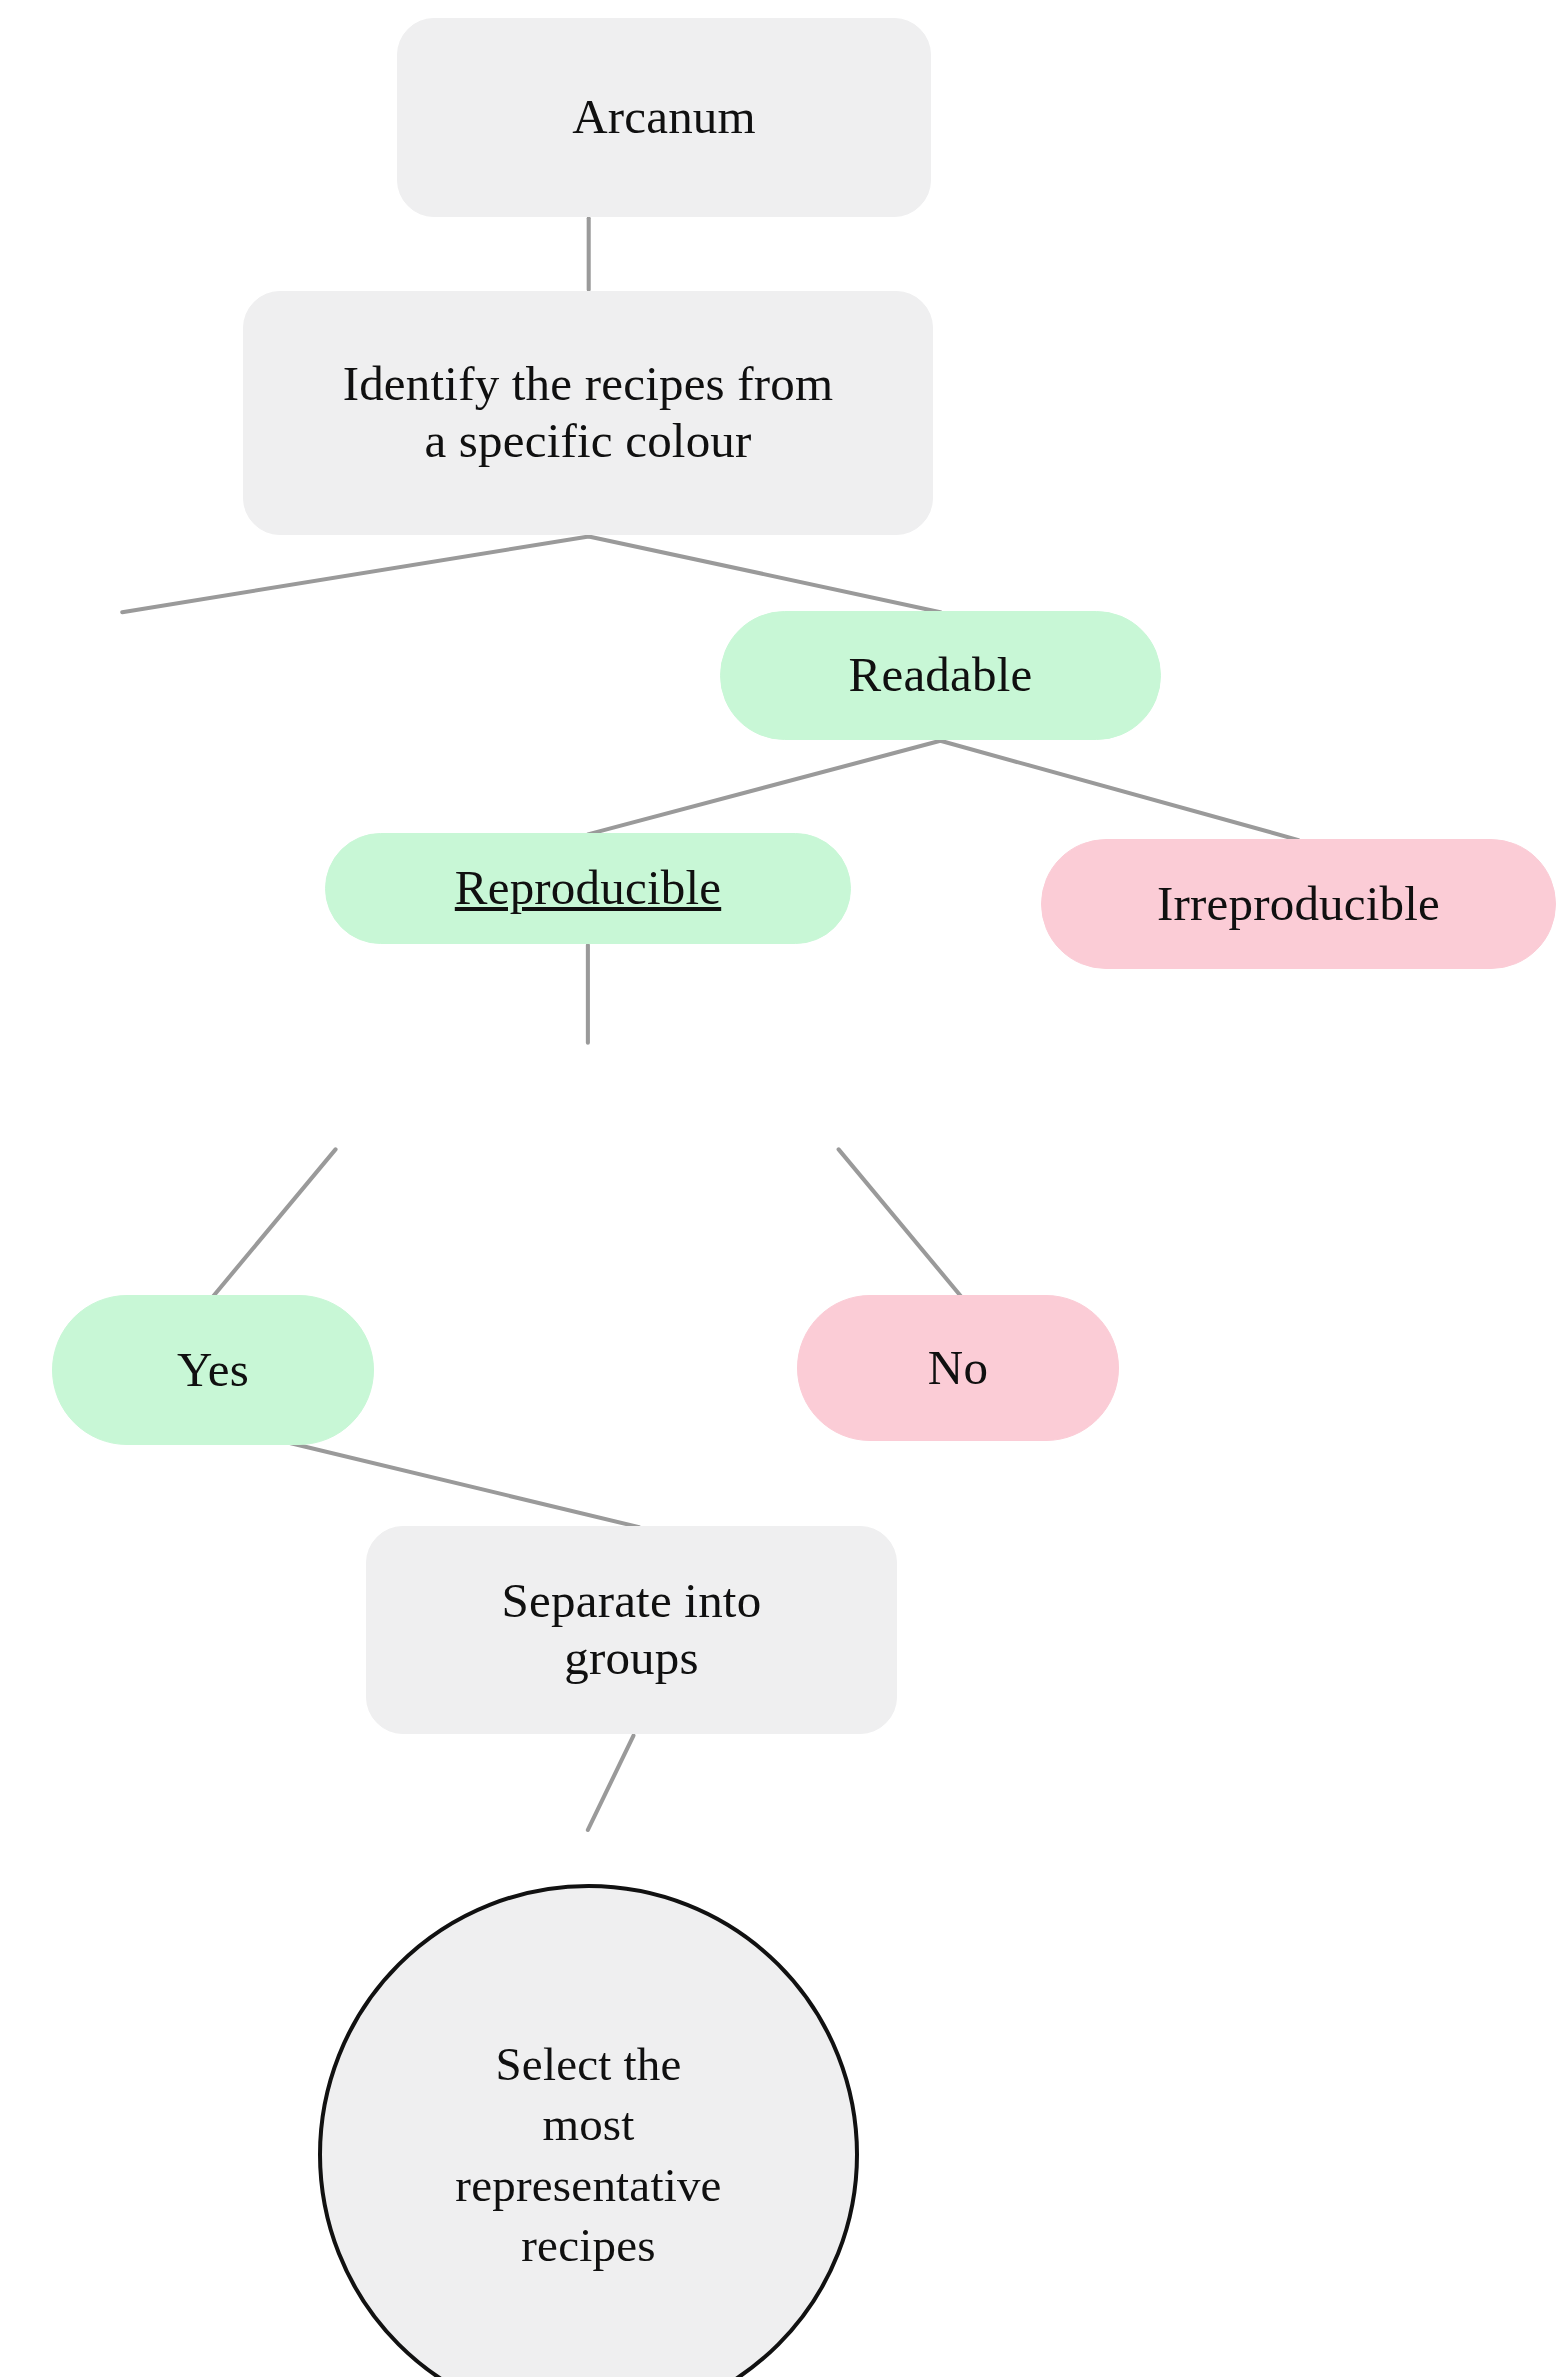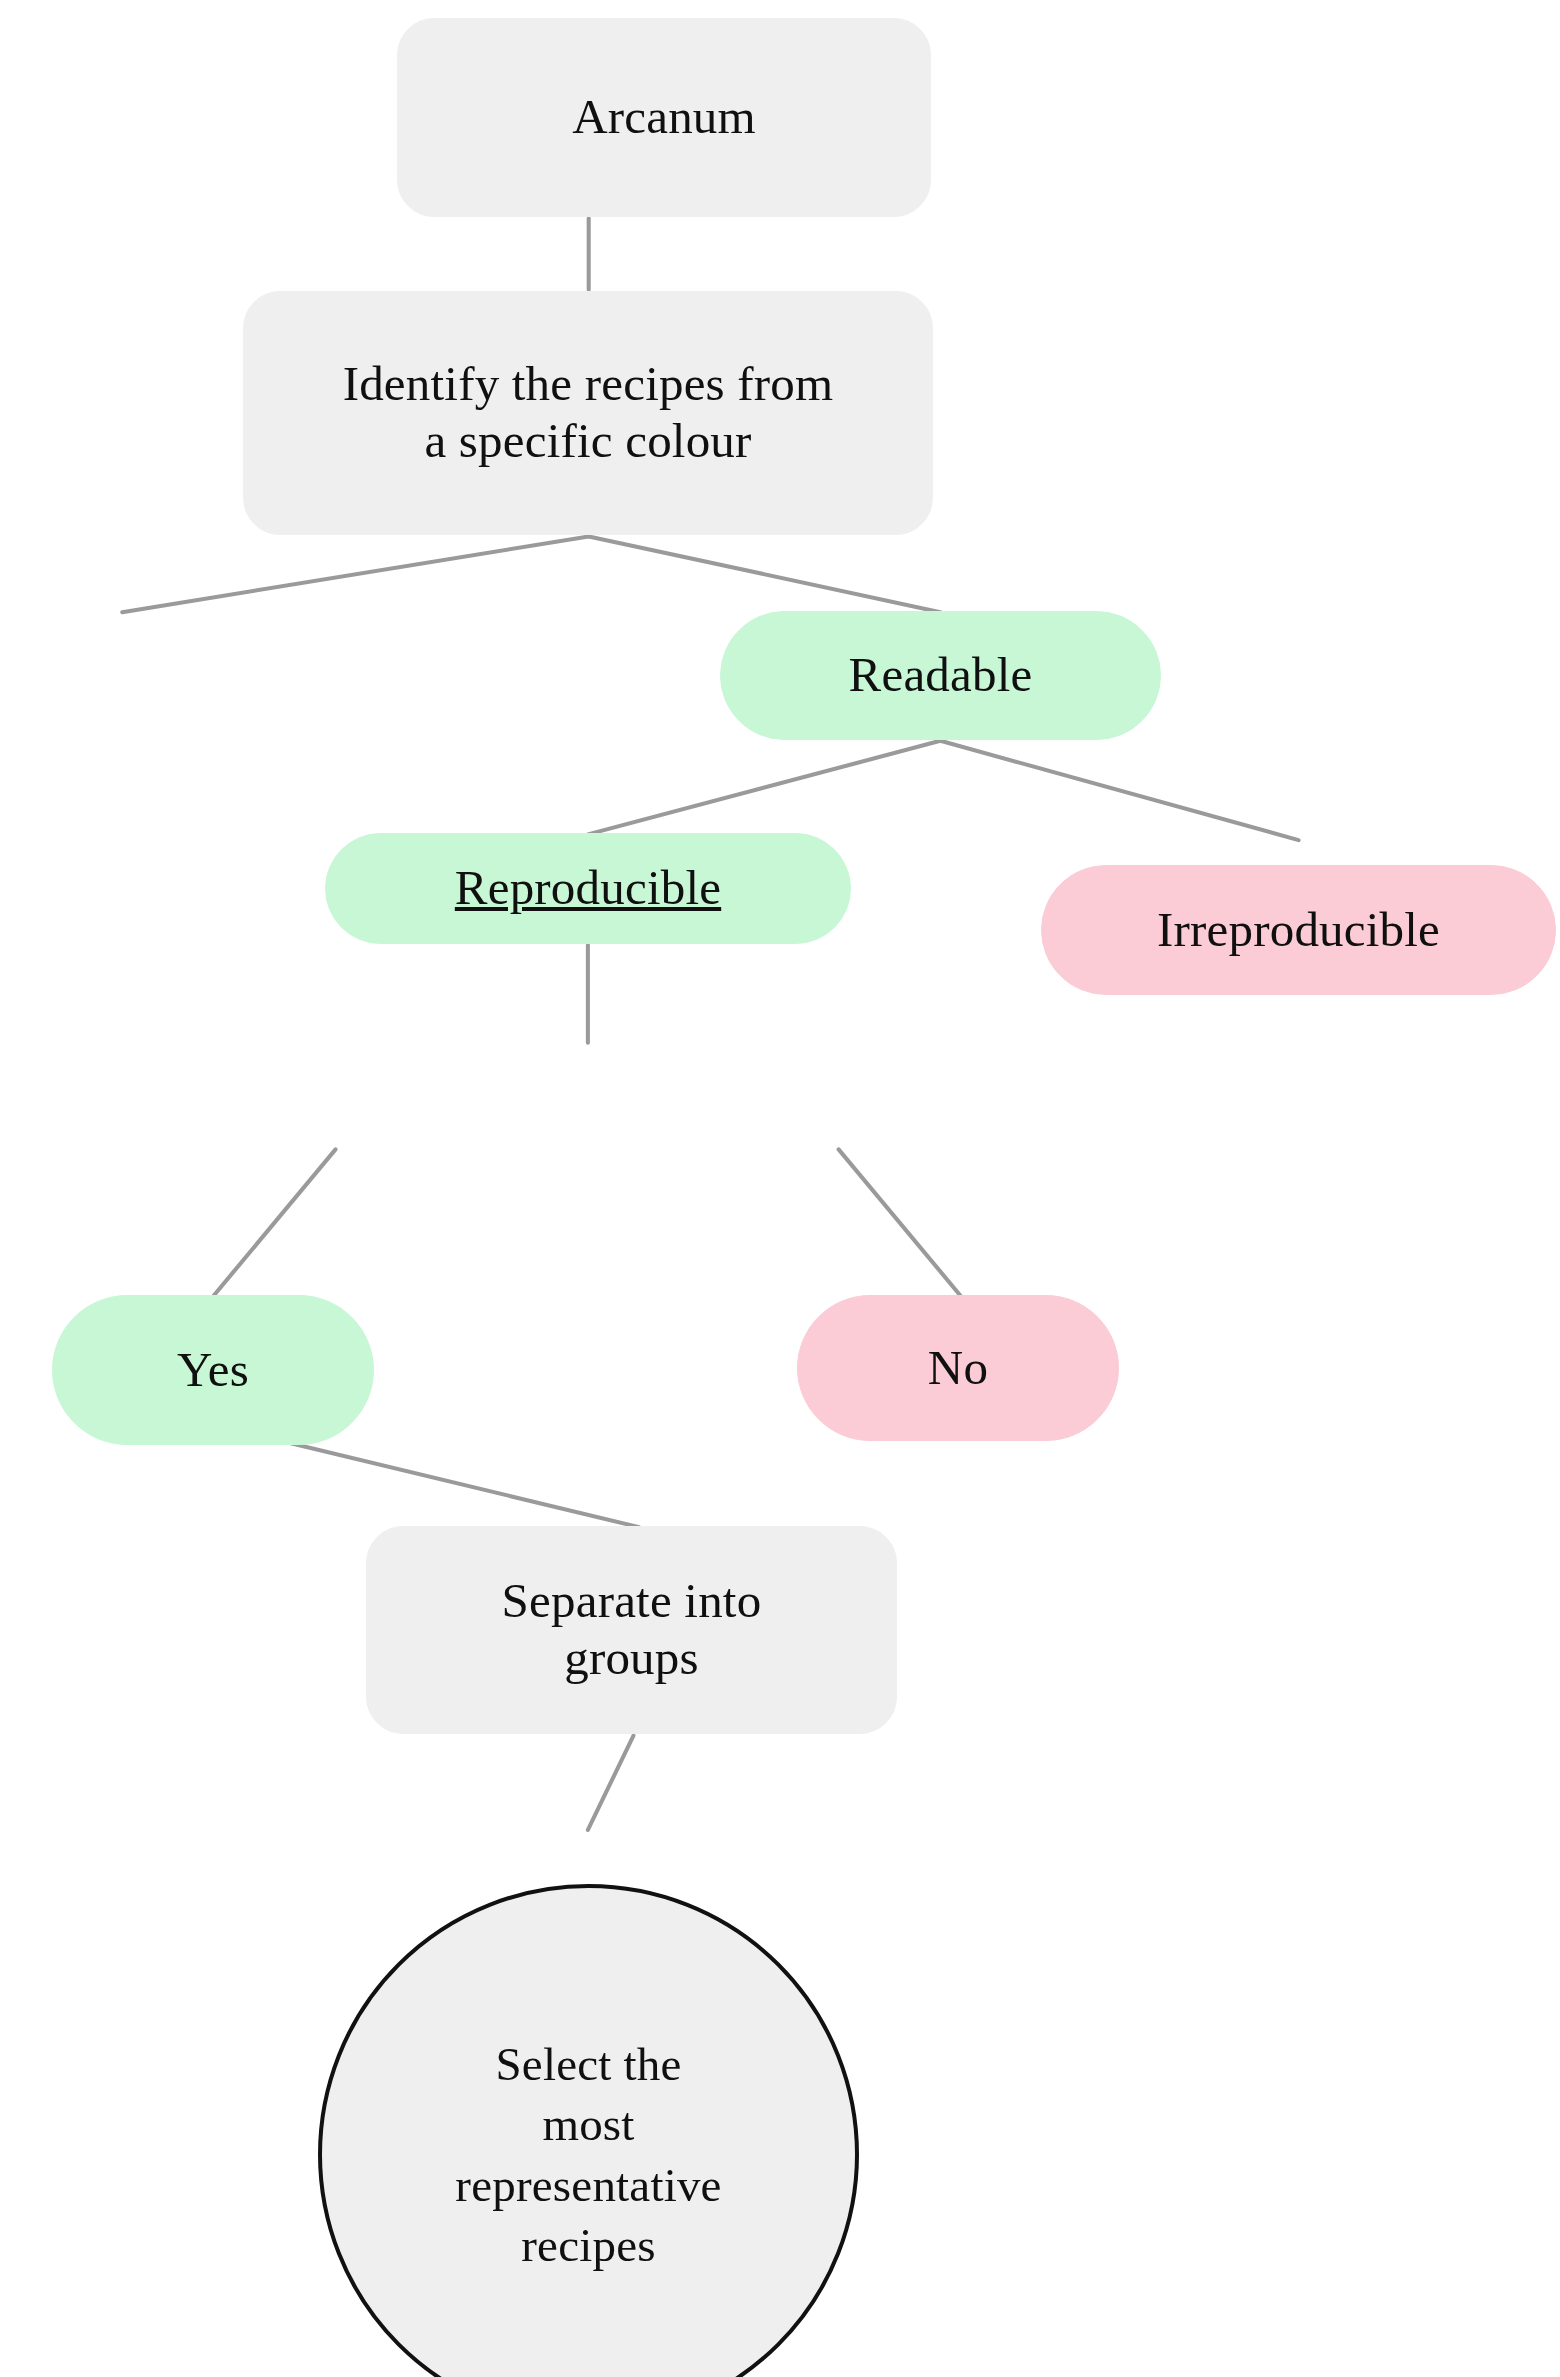--- a/index.html
+++ b/index.html
@@ -58,21 +58,21 @@
     border-radius: 50%;
     border: 4.1px solid #111111;
   }
 
   
   #node-arcanum      { left: 356px;  top: 18px;   width: 534px; height: 199px; font-size: 49px; margin-left: 41px; }
   #node-identify     { left: 243px;  top: 291px;  width: 690px; height: 244px; font-size: 49px; }
   #node-unreadable   { left: 11.4px;   top: 611px;  width: 236px; height: 129px; font-size: 49px; }
   #node-readable     { left: 720px;  top: 611px;  width: 441px; height: 129px; font-size: 49px; }
   #node-reproducible { left: 325px;  top: 833px; width: 526px; height: 111px; font-size: 49px; text-decoration: underline; }
-  #node-irrepro      { left: 1041px; top: 839px; width: 515px; height: 130px; font-size: 49px; margin-top: 26px; }
+  #node-irrepro      { left: 1041px; top: 839px; width: 515px; height: 130px; font-size: 49px; }
   #node-chemically   { left: 323px;  top: 1041px; width: 528px; height: 205px; font-size: 49px; }
   #node-yes          { left: 52px;   top: 1295px; width: 322px; height: 150px; font-size: 49px; }
   #node-no           { left: 797px;  top: 1295px; width: 322px; height: 146px; font-size: 49px; }
   #node-separate     { left: 366px;  top: 1526px; width: 531px; height: 208px; font-size: 49px; }
   #node-select       { left: 318px;  top: 1884px; width: 541px; height: 541px; font-size: 47px; line-height: 1.28; }
 </style>
 </head>
 <body>
 
 <div id="diagram-root">

